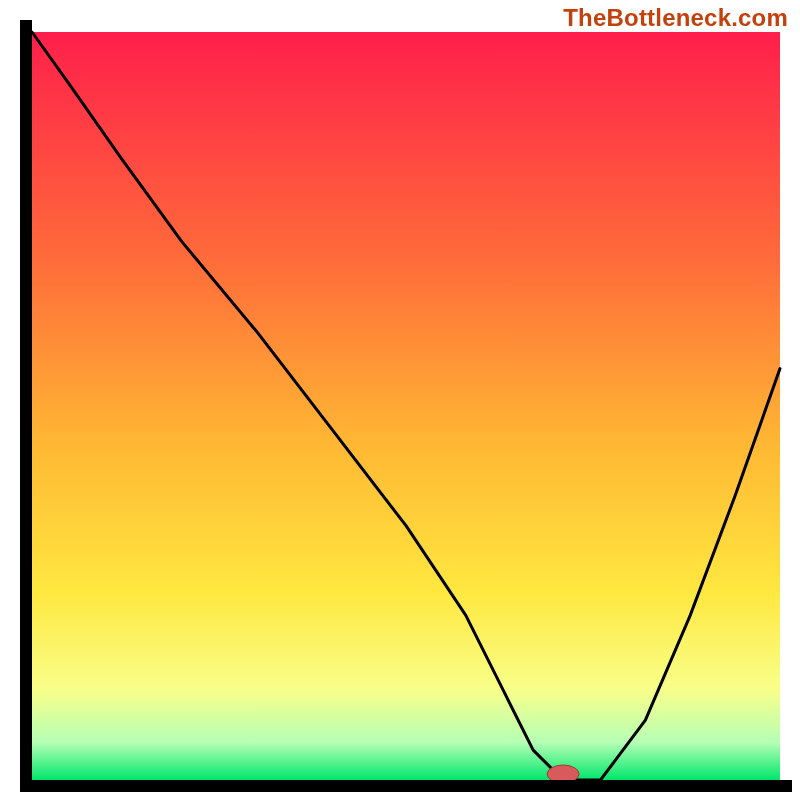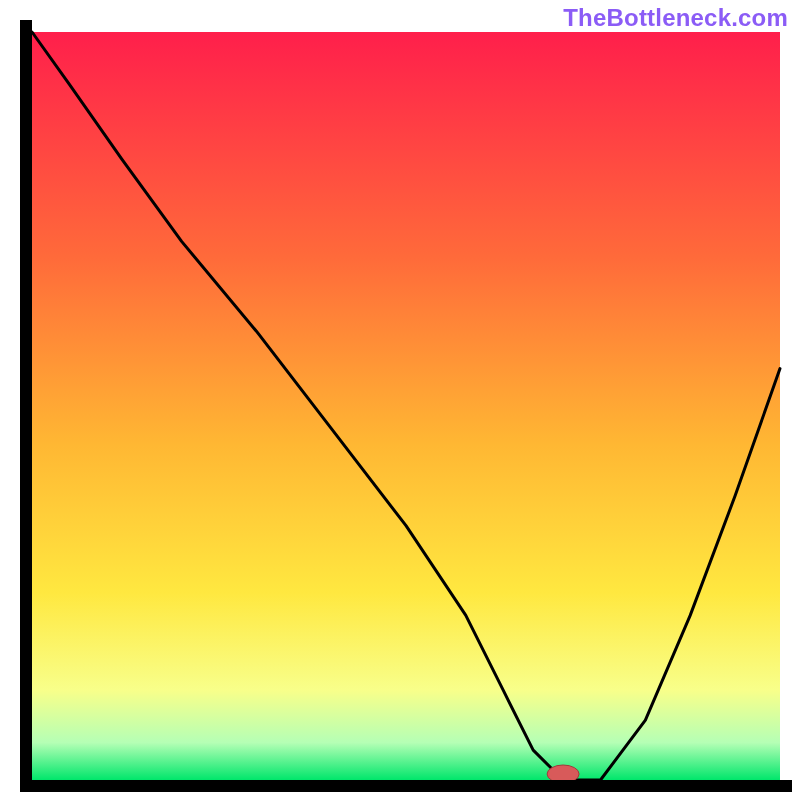--- a/index.html
+++ b/index.html
@@ -14,21 +14,21 @@
     position: relative;
     width: 800px;
     height: 800px;
   }
   .watermark {
     position: absolute;
     top: 4px;
     right: 12px;
     font-size: 24px;
     font-weight: 600;
-    color: #8b5cf6;
+    color: #c2410c;
     letter-spacing: 0.2px;
     z-index: 10;
   }
   svg.chart {
     position: absolute;
     top: 0;
     left: 0;
   }
 </style>
 </head>

